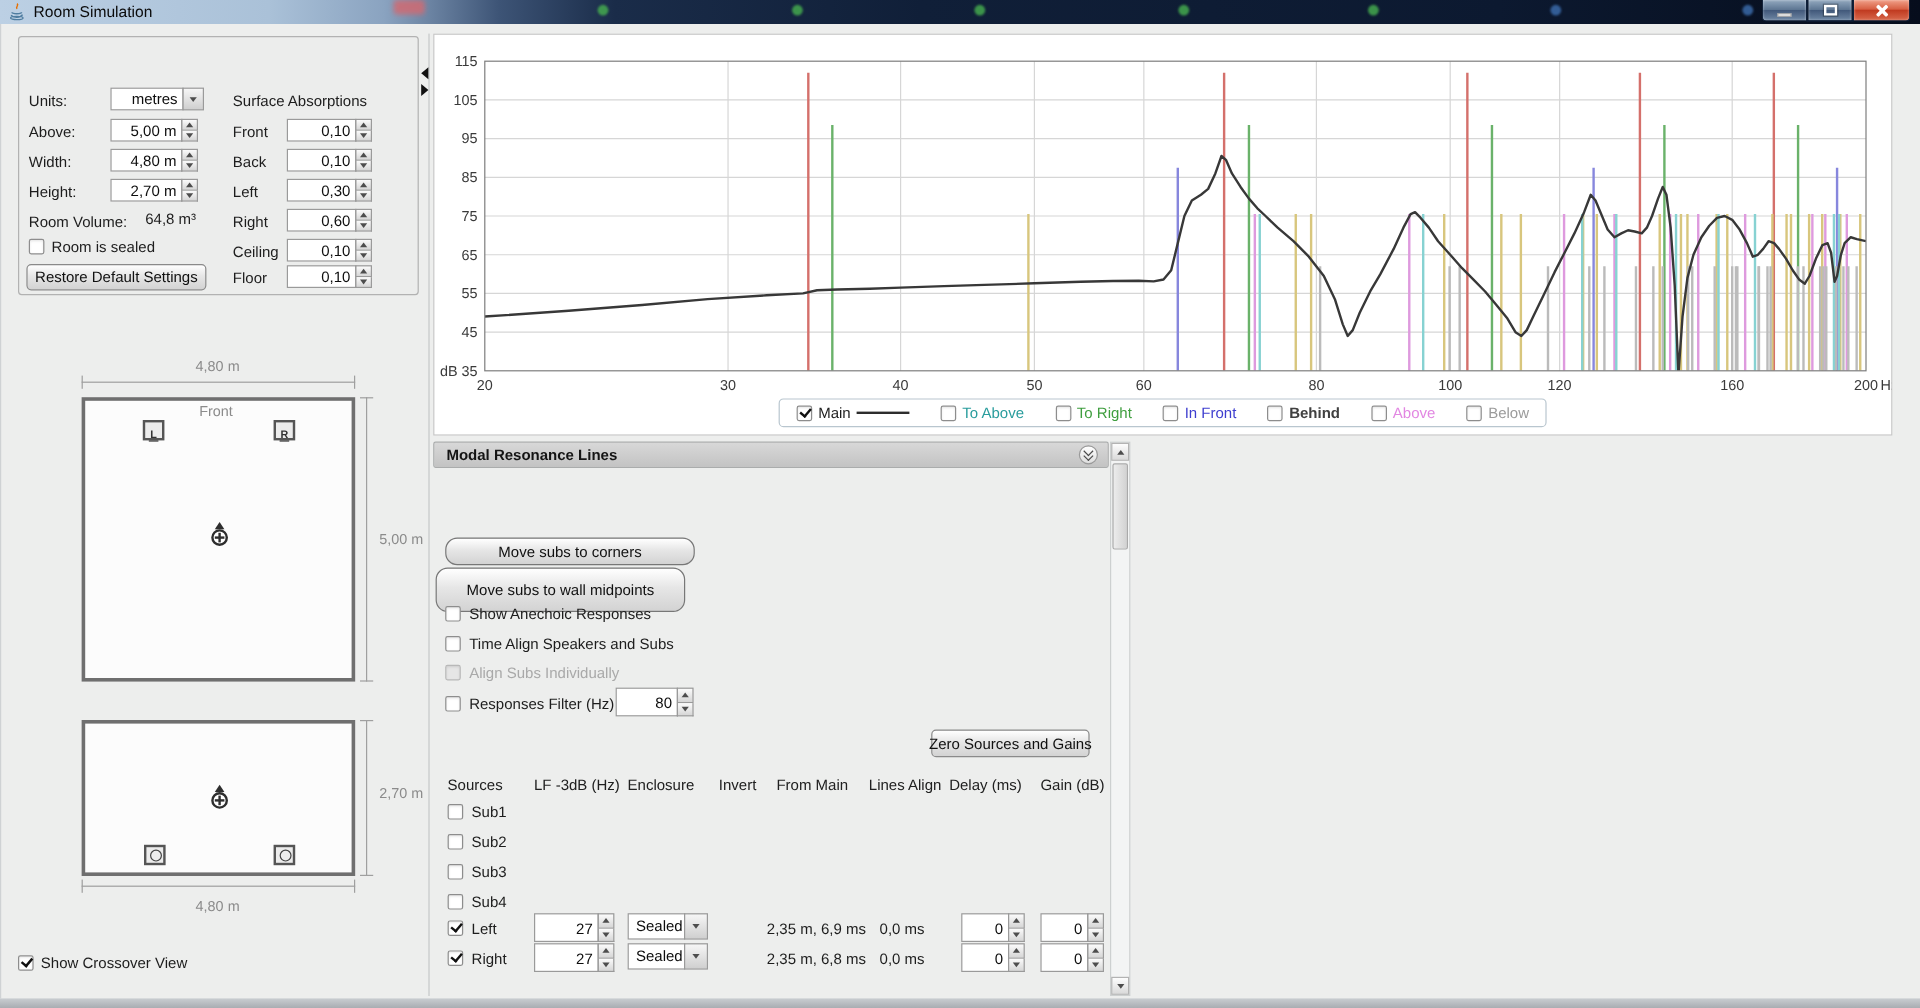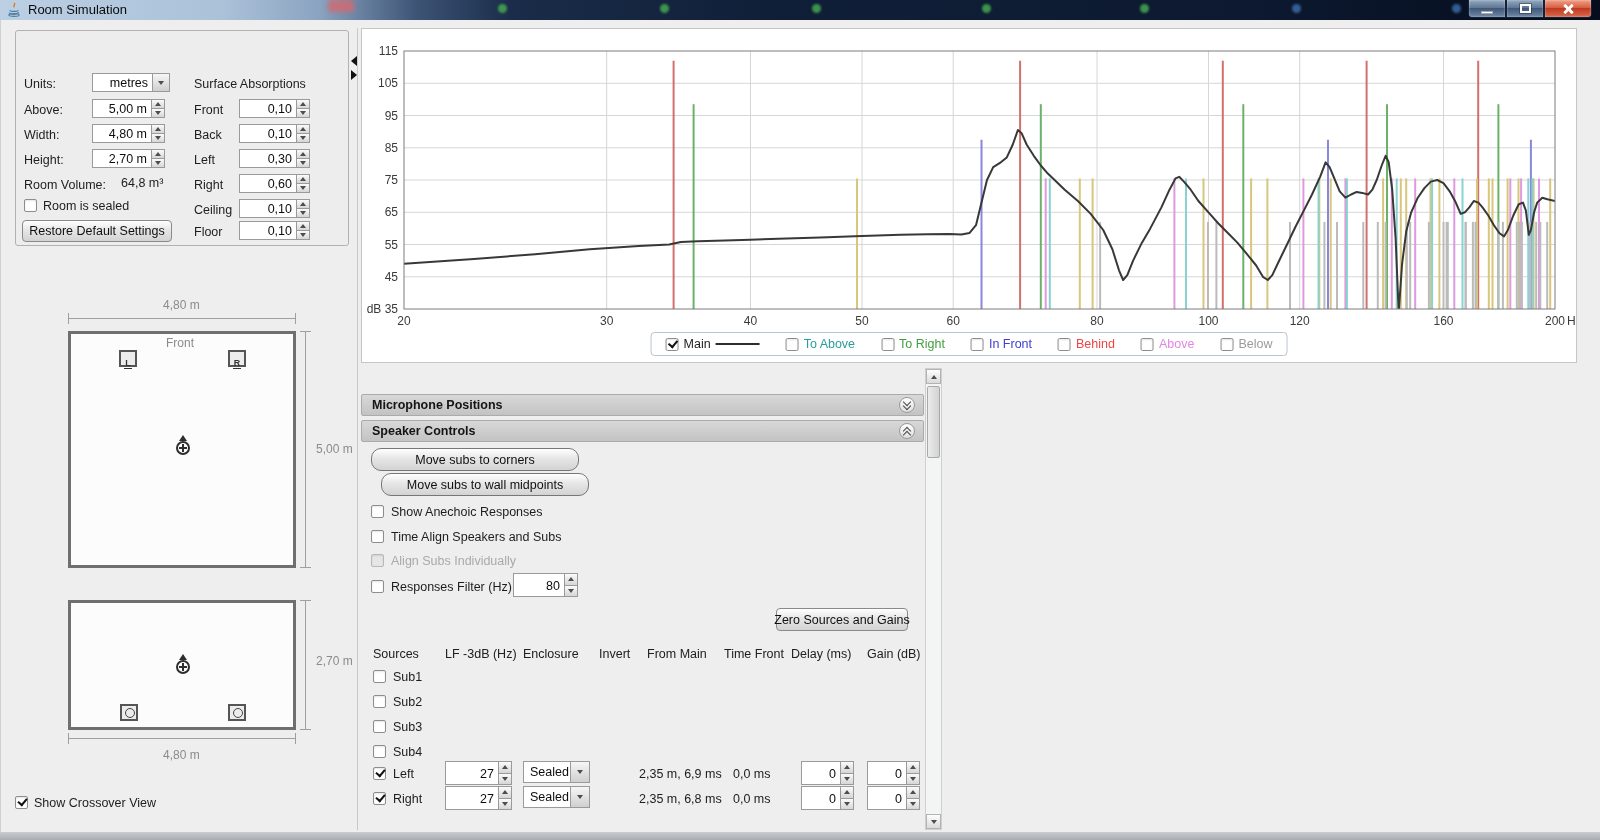--- a/index.html
+++ b/index.html
@@ -418,51 +418,44 @@
           <div class="legend-item">
             <span class="cb" style="position: relative;"></span>
             <span class="legend-label" style="color: rgb(63, 158, 63);">To Right</span>
           </div>
           <div class="legend-item">
             <span class="cb" style="position: relative;"></span>
             <span class="legend-label" style="color: rgb(62, 62, 207);">In Front</span>
           </div>
           <div class="legend-item">
             <span class="cb" style="position: relative;"></span>
-            <span class="legend-label" style="color: #ef4444;">Behind</span>
+            <span class="legend-label" style="color: #404040; font-weight: bold;">Behind</span>
           </div>
           <div class="legend-item">
             <span class="cb" style="position: relative;"></span>
             <span class="legend-label" style="color: rgb(226, 135, 226);">Above</span>
           </div>
           <div class="legend-item">
             <span class="cb" style="position: relative;"></span>
             <span class="legend-label" style="color: rgb(155, 155, 155);">Below</span>
           </div>
         </div>
     </div>
 
     <div style="position:absolute;left:360px;top:348px;width:563px;height:462px">
-      <div class="acc-hdr" style="top:26px">
-        <span class="t">Microphone Positions</span>
+      <div class="acc-hdr" style="top:0">
+        <span class="t">Modal Resonance Lines</span>
         <span class="chev-circle" style="right:8px;top:2px">
             <i class="chv d1"></i>
             <i class="chv d2"></i>
           </span>
       </div>
-      <div class="acc-hdr" style="top:52px">
-        <span class="t">Speaker Controls</span>
-        <span class="chev-circle" style="right:8px;top:2px">
-            <i class="chv u1"></i>
-            <i class="chv u2"></i>
-          </span>
-      </div>
 
       <div class="btn rbtn" style="left:10px;top:80px;width:208px;height:23px">Move subs to corners</div>
-      <div class="btn rbtn" style="left:20px;top:105px;width:208px;height:23px">Move subs to wall midpoints</div>
+      <div class="btn rbtn" style="left:2px;top:105px;width:208px;height:37px">Move subs to wall midpoints</div>
 
       <span class="cb" style="left:10px;top:137px"></span>
       <span class="lbl" style="left:30px;top:137px">Show Anechoic Responses</span>
 
       <span class="cb" style="left:10px;top:162px"></span>
       <span class="lbl" style="left:30px;top:162px">Time Align Speakers and Subs</span>
 
       <span class="cb disabled" style="left:10px;top:186px"></span>
       <span class="lbl dis" style="left:30px;top:186px">Align Subs Individually</span>
 
@@ -478,21 +471,21 @@
           </i>
         </div>
 
       <div class="btn" style="left:415px;top:240px;width:132px;height:23px">Zero Sources and Gains</div>
 
       <span class="th" style="left:12px;top:279px">Sources</span>
       <span class="th" style="left:84px;top:279px">LF -3dB (Hz)</span>
       <span class="th" style="left:162px;top:279px">Enclosure</span>
       <span class="th" style="left:238px;top:279px">Invert</span>
       <span class="th" style="left:286px;top:279px">From Main</span>
-      <span class="th" style="left:363px;top:279px">Time Front</span>
+      <span class="th" style="left:363px;top:279px">Lines Align</span>
       <span class="th" style="left:430px;top:279px">Delay (ms)</span>
       <span class="th" style="left:506px;top:279px">Gain (dB)</span>
 
       <span class="cb" style="left:12px;top:302px"></span>
       <span class="lbl" style="left:32px;top:302px">Sub1</span>
       <span class="cb" style="left:12px;top:327px"></span>
       <span class="lbl" style="left:32px;top:327px">Sub2</span>
       <span class="cb" style="left:12px;top:352px"></span>
       <span class="lbl" style="left:32px;top:352px">Sub3</span>
       <span class="cb" style="left:12px;top:377px"></span>

